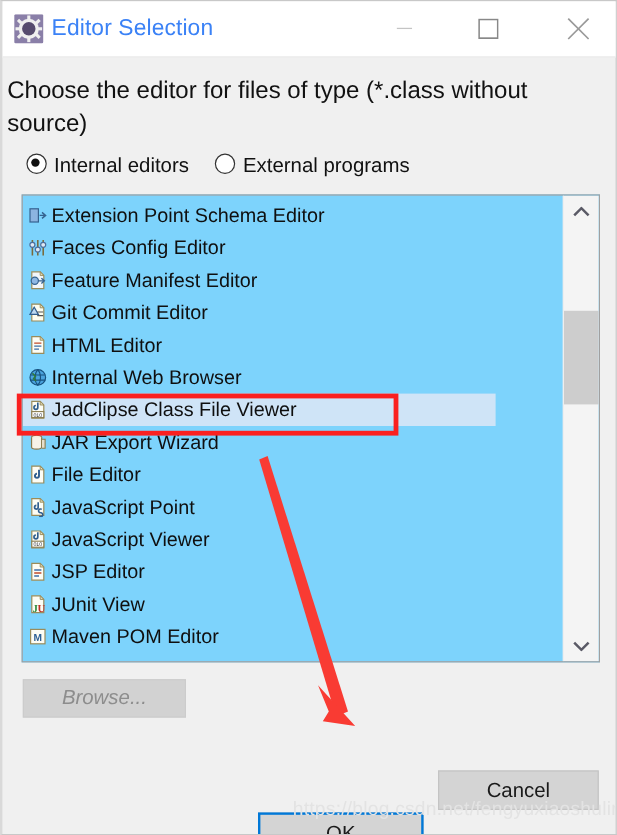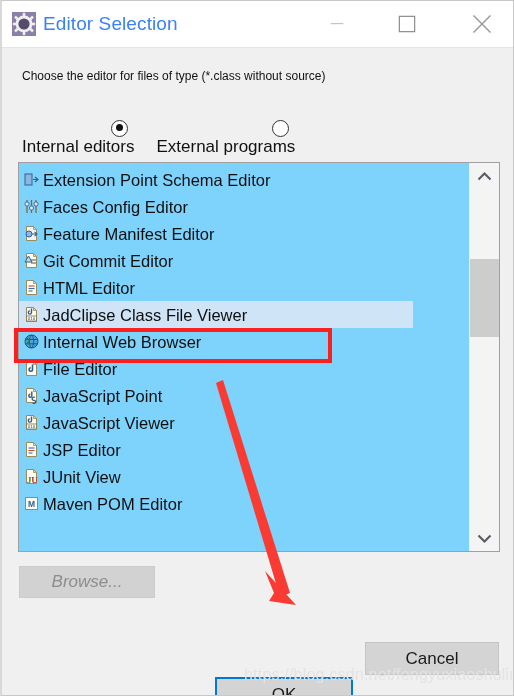--- a/index.html
+++ b/index.html
@@ -61,39 +61,38 @@
     height: 45px;
   }
   .win-btn svg { position: absolute; left: 50%; top: 50%; transform: translate(-50%,-50%); }
   #btn-min  { left: 312px; }
   #btn-max  { left: 382px; }
   #btn-close{ left: 457px; }
 
   
   .prompt {
     position: absolute;
-    left: 20px; top: 62px;
+    left: 4px; top: 62px;
     width: 440px;
-    font-size: 12px;
+    font-size: 20px;
     line-height: 27px;
     color: #111111;
   }
   .radio-row {
     position: absolute;
     left: 20px; top: 124px;
     height: 26px;
     display: flex;
     align-items: center;
   }
   .radio-opt {
     display: flex;
-    align-items: flex-end;
+    align-items: flex-start;
     margin-right: 22px;
     cursor: default;
-    flex-direction: column;
   }
   .radio-mark {
     width: 17px; height: 17px;
     border: 1.6px solid #333333;
     border-radius: 50%;
     box-sizing: border-box;
     position: relative;
     margin-right: 6px;
     background: #ffffff;
     flex: 0 0 auto;
@@ -351,41 +350,51 @@
             <svg width="17" height="17" viewBox="0 0 17 17">
               <path d="M3.5,1.5 h7 l3,3 v11 h-10 z" fill="#fdfdf5" stroke="#9a8c5a" stroke-width="1"></path>
               <path d="M10.5,1.5 v3 h3 z" fill="#e8e0c0" stroke="#9a8c5a" stroke-width="0.8"></path>
               <line x1="5.5" y1="7" x2="11.5" y2="7" stroke="#c04a2a" stroke-width="1.1"></line>
               <line x1="5.5" y1="9.5" x2="11.5" y2="9.5" stroke="#3b6ea8" stroke-width="1.1"></line>
               <line x1="5.5" y1="12" x2="9.5" y2="12" stroke="#3b6ea8" stroke-width="1.1"></line>
             </svg>
           </span>
           <span class="row-label">HTML Editor</span>
         </div>
+        <div class="list-row">
+          <span class="row-icon">
+            <svg width="17" height="17" viewBox="0 0 17 17">
+              <circle cx="8.5" cy="8.5" r="6.5" fill="#4aa3dd" stroke="#17527f" stroke-width="1"></circle>
+              <path d="M2.3,6.5 h12.4 M2.3,10.8 h12.4 M8.5,2 c-3,3.2 -3,9.8 0,13 c3,-3.2 3,-9.8 0,-13" fill="none" stroke="#17527f" stroke-width="0.9"></path>
+              <path d="M4,5 l2.5,2.5 l-1.5,2 l2,2" fill="none" stroke="#2f7a3a" stroke-width="1.3"></path>
+            </svg>
+          </span>
+          <span class="row-label">Internal Web Browser</span>
+        </div>
         <div class="list-row selected">
           <span class="row-icon">
             <svg width="17" height="17" viewBox="0 0 17 17">
               <path d="M3.5,1.5 h7 l3,3 v11 h-10 z" fill="#fdfdf5" stroke="#9a8c5a" stroke-width="1"></path>
               <path d="M10.5,1.5 v3 h3 z" fill="#e8e0c0" stroke="#9a8c5a" stroke-width="0.8"></path>
               <path d="M8.5,2.5 v4 a1.6,1.6 0 1 1 -1.6,-1.6" fill="none" stroke="#2f5e8f" stroke-width="1.4"></path>
               <rect x="3.5" y="10" width="10" height="5" fill="#ffffff" stroke="#8a7b4c" stroke-width="0.9"></rect>
               <text x="8.5" y="14.1" text-anchor="middle" font-size="4.4" font-family="&quot;Liberation Sans&quot;, sans-serif" fill="#333">010</text>
             </svg>
           </span>
           <span class="row-label">JadClipse Class File Viewer</span>
         </div>
         <div class="list-row">
           <span class="row-icon">
             <svg width="17" height="17" viewBox="0 0 17 17">
-              <circle cx="8.5" cy="8.5" r="6.5" fill="#4aa3dd" stroke="#17527f" stroke-width="1"></circle>
-              <path d="M2.3,6.5 h12.4 M2.3,10.8 h12.4 M8.5,2 c-3,3.2 -3,9.8 0,13 c3,-3.2 3,-9.8 0,-13" fill="none" stroke="#17527f" stroke-width="0.9"></path>
-              <path d="M4,5 l2.5,2.5 l-1.5,2 l2,2" fill="none" stroke="#2f7a3a" stroke-width="1.3"></path>
-            </svg>
-          </span>
-          <span class="row-label">Internal Web Browser</span>
+              <ellipse cx="7.5" cy="4.5" rx="4.2" ry="1.8" fill="#f2ede0" stroke="#8a7b4c" stroke-width="1"></ellipse>
+              <path d="M3.3,4.5 v8 a4.2,1.8 0 0 0 8.4,0 v-8" fill="#f7f3e8" stroke="#8a7b4c" stroke-width="1"></path>
+              <path d="M12,6 h2.6 v7.5 h-2.6" fill="#e6dfcc" stroke="#8a7b4c" stroke-width="0.9"></path>
+            </svg>
+          </span>
+          <span class="row-label">JAR Export Wizard</span>
         </div>
         <div class="list-row">
           <span class="row-icon">
             <svg width="17" height="17" viewBox="0 0 17 17">
               <path d="M3.5,1.5 h7 l3,3 v11 h-10 z" fill="#fdfdf5" stroke="#9a8c5a" stroke-width="1"></path>
               <path d="M10.5,1.5 v3 h3 z" fill="#e8e0c0" stroke="#9a8c5a" stroke-width="0.8"></path>
               <path d="M9.5,4.5 v5 a1.7,1.7 0 1 1 -1.7,-1.7" fill="none" stroke="#2f5e8f" stroke-width="1.6"></path>
             </svg>
           </span>
           <span class="row-label">File Editor</span>

